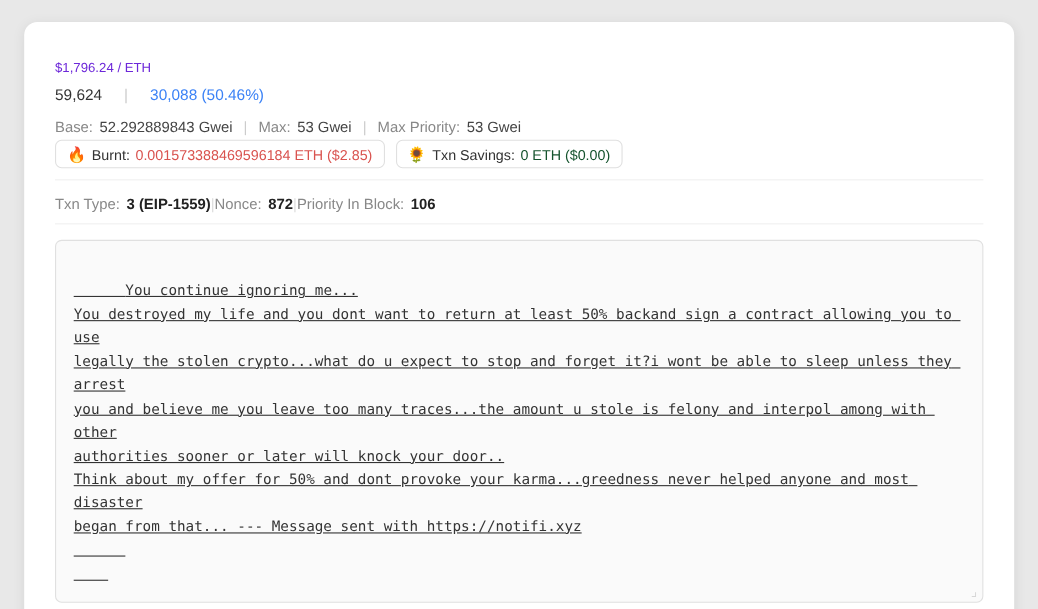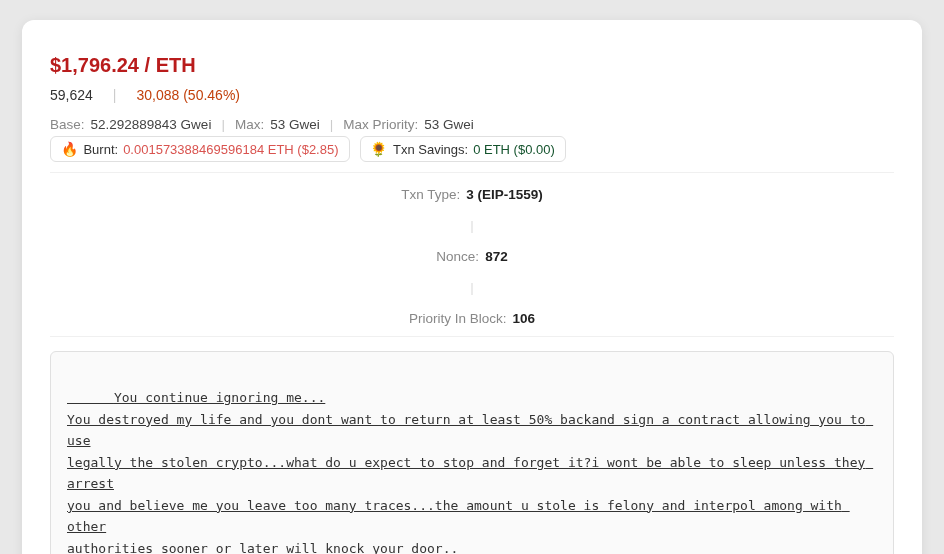--- a/index.html
+++ b/index.html
@@ -21,38 +21,38 @@
       box-shadow: 0 2px 12px rgba(0,0,0,0.08);
     }
     .section {
       padding: 10px 0;
       border-bottom: 1px solid #f0f0f0;
     }
     .section:last-child {
       border-bottom: none;
     }
     .price-line {
-      font-size: 20px;
-      font-weight: 700;
-      color: #b91c1c;
+      font-size: 12px;
+      font-weight: 400;
+      color: #6d28d9;
       margin-bottom: 10px;
     }
     .confirmations-line {
       font-size: 14px;
       color: #333;
       display: flex;
       align-items: center;
       gap: 20px;
       margin-bottom: 14px;
     }
     .separator {
       color: #ccc;
     }
     .confirm-highlight {
-      color: #c2410c;
+      color: #3b82f6;
     }
     .gas-line {
       font-size: 13.5px;
       color: #444;
       display: flex;
       align-items: center;
       gap: 6px;
       flex-wrap: wrap;
     }
     .gas-line span.label {
@@ -83,25 +83,23 @@
     .badge strong { font-weight: 400; color: #d9534f; }
     .badge.savings strong { color: #14532d; }
 
     .meta-section {
       padding: 14px 0 10px 0;
       border-bottom: 1px solid #f0f0f0;
     }
     .meta-row {
       display: flex;
       align-items: center;
-      gap: 16px;
       flex-wrap: wrap;
       font-size: 13.5px;
       color: #444;
-      flex-direction: column;
     }
     .meta-item {
       display: flex;
       align-items: center;
       gap: 4px;
     }
     .meta-item .key {
       color: #888;
       margin-right: 2px;
     }

